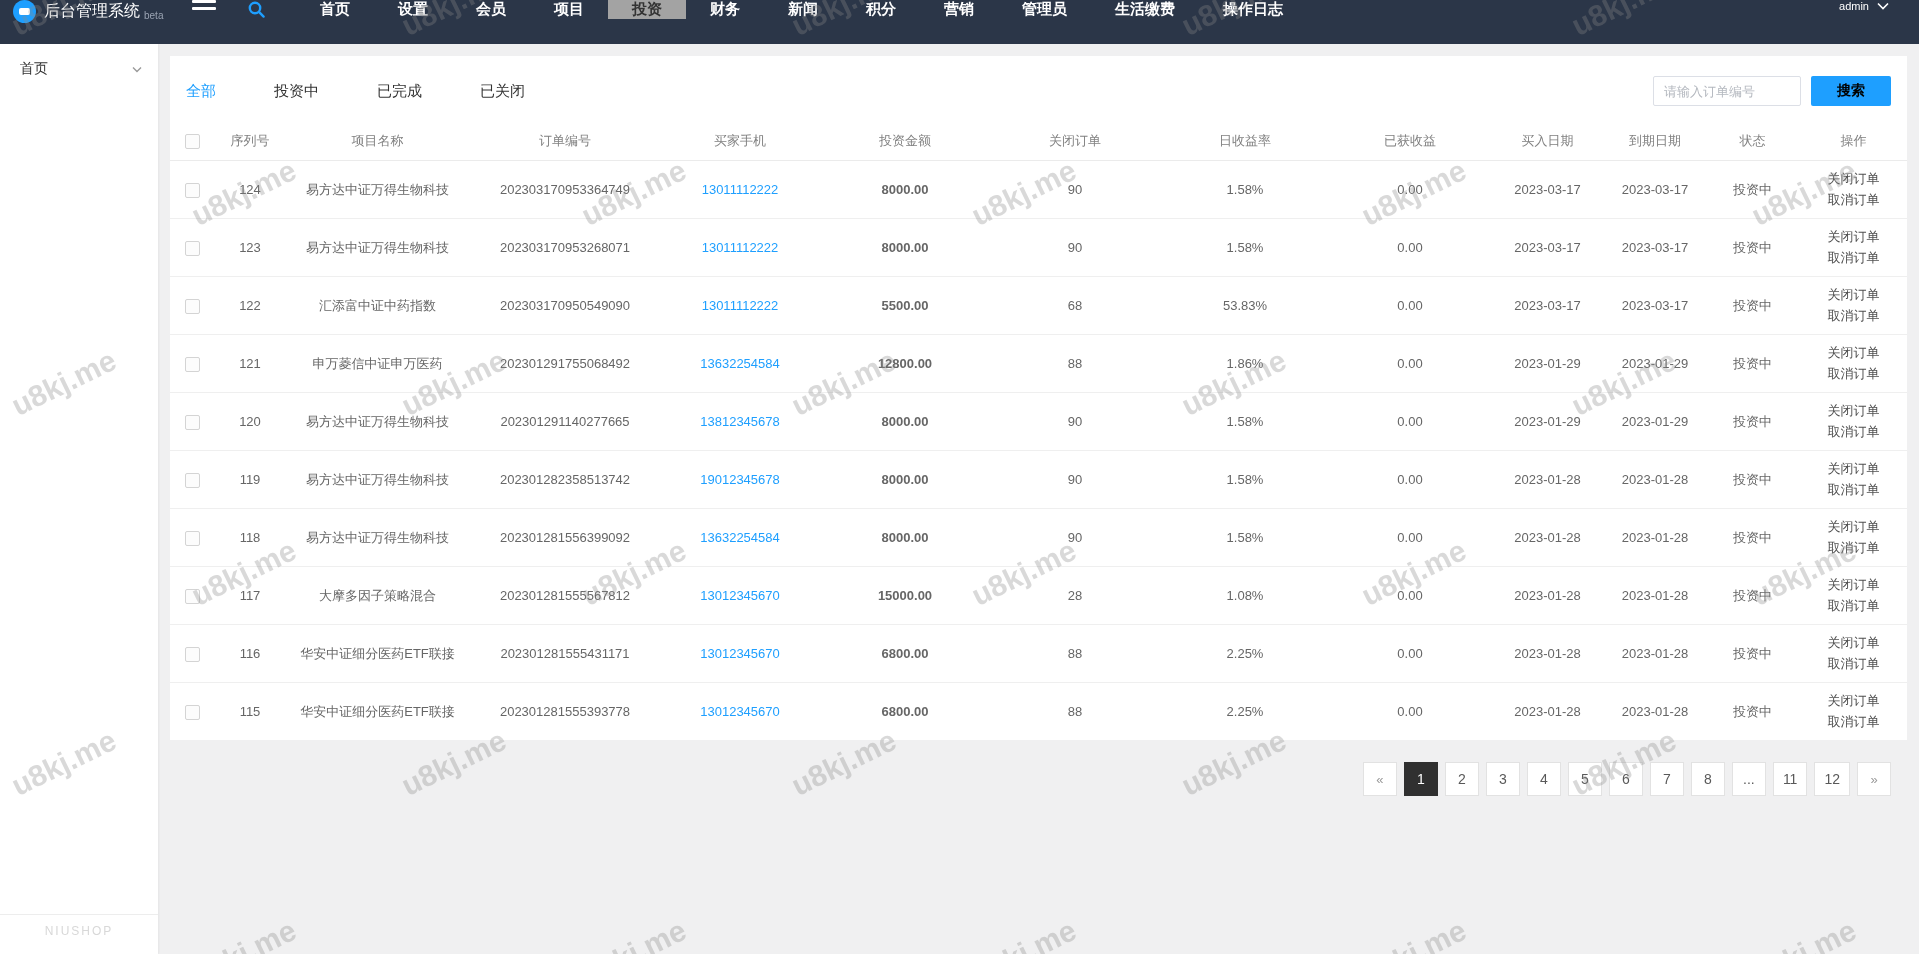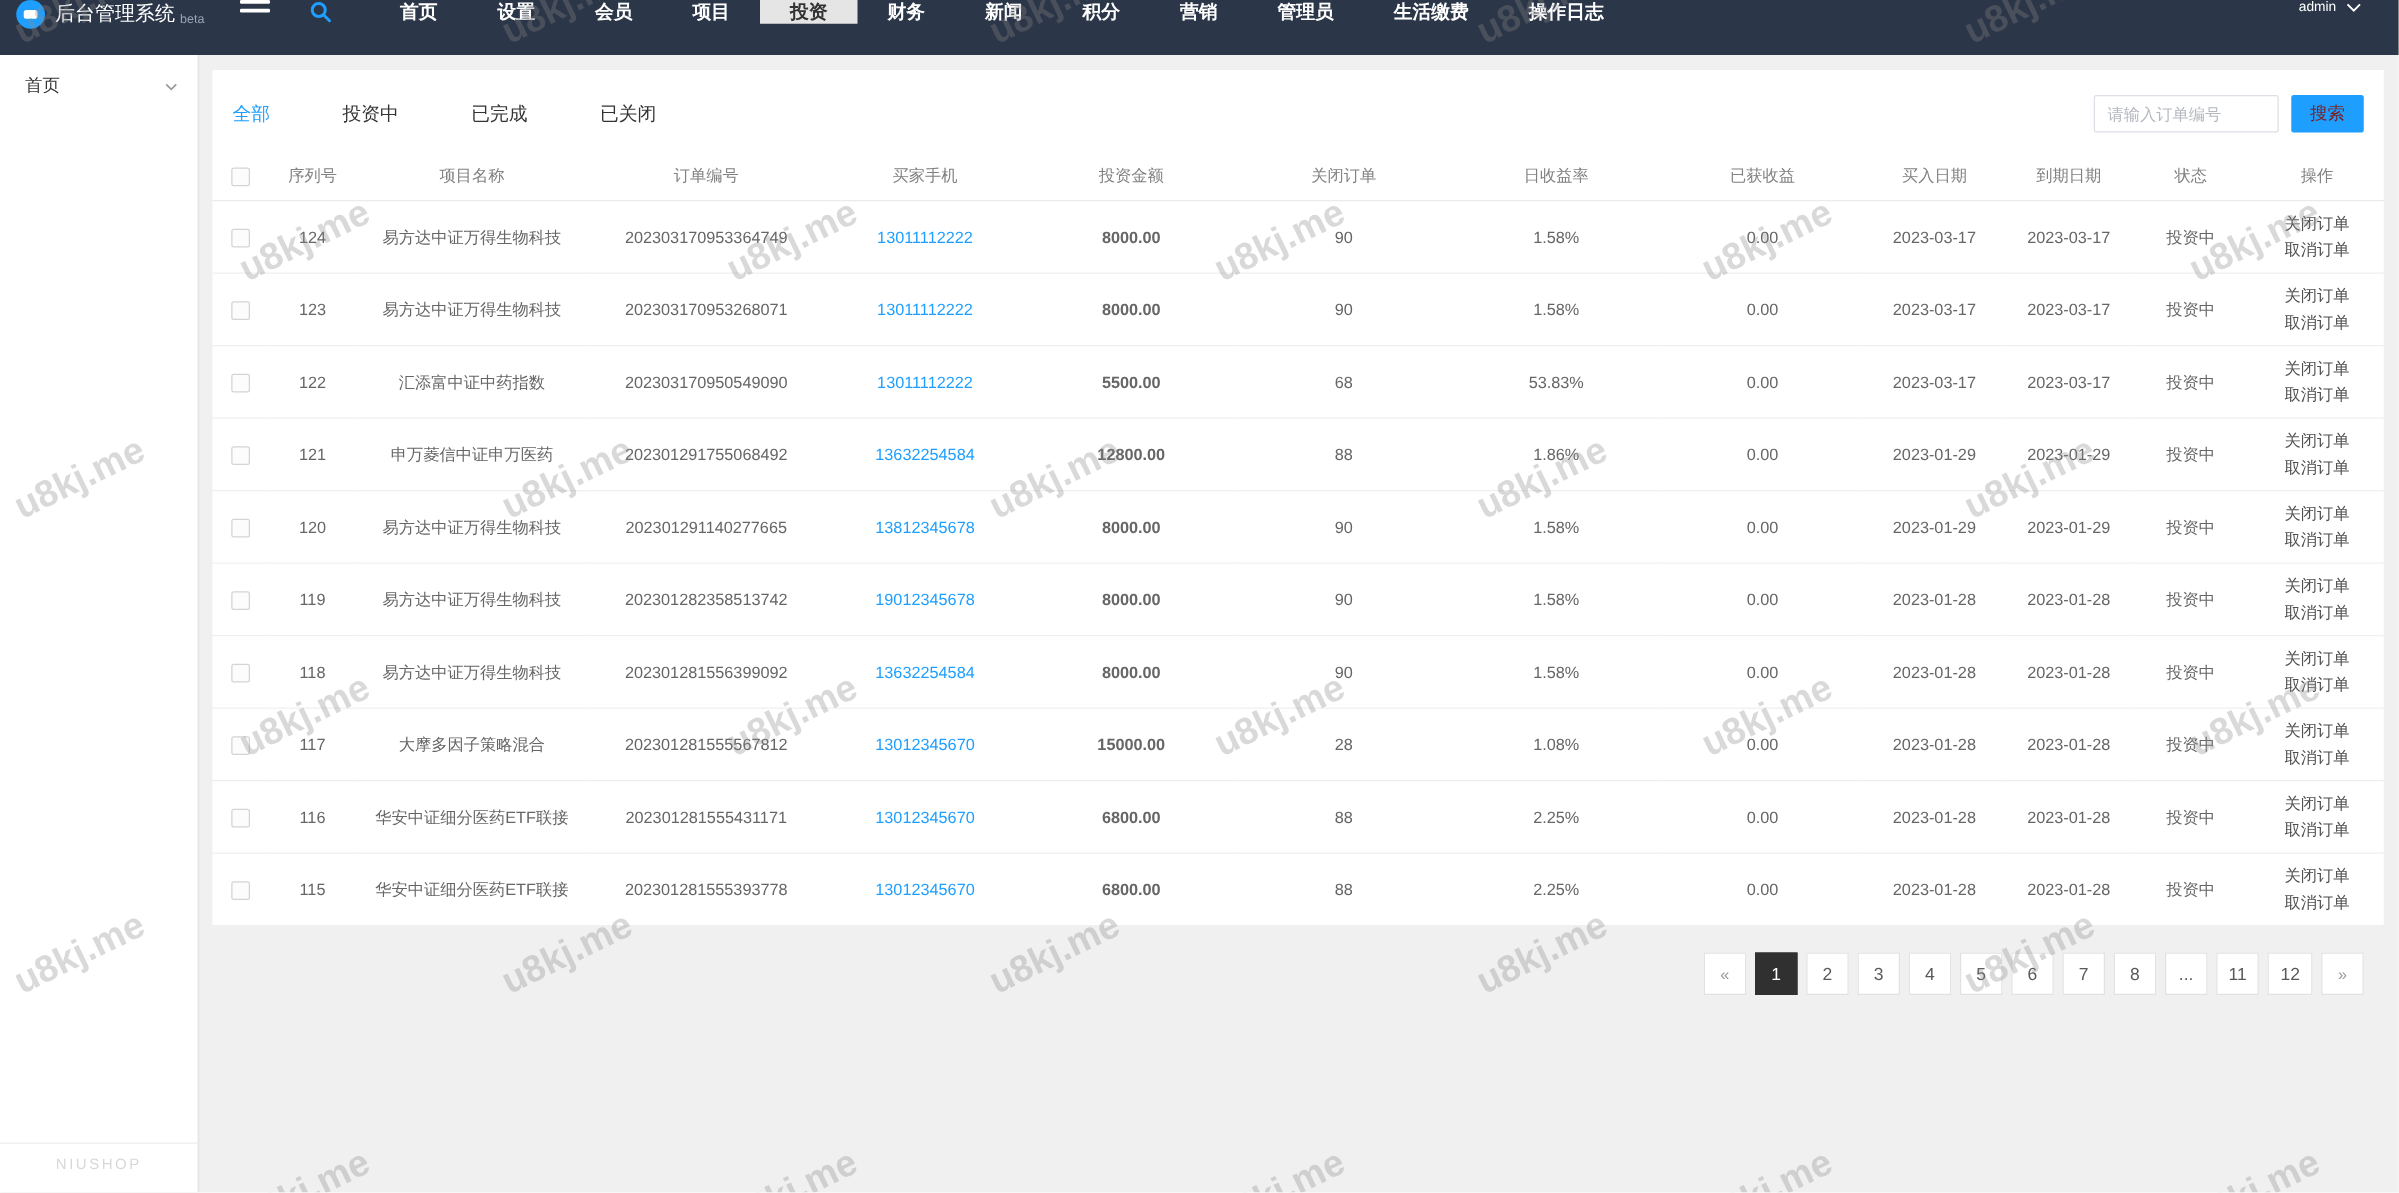--- a/index.html
+++ b/index.html
@@ -21,40 +21,40 @@
   .logo-icon::before{content:"";width:11px;height:7px;background:#fff;border-radius:2px;}
   .logo-title{color:#fff;font-size:16px;}
   .logo-badge{color:#9aa3b2;font-size:10px;margin-left:4px;align-self:center;margin-top:8px;}
   .nav-icon-btn{width:52px;display:flex;align-items:center;justify-content:center;cursor:pointer;}
   .bars,.bars::before,.bars::after{display:block;width:24px;height:3px;background:#fff;border-radius:1px;}
   .bars{position:relative;}
   .bars::before,.bars::after{content:"";position:absolute;left:0;}
   .bars::before{top:-7px;} .bars::after{top:7px;}
   .nav-menu{display:flex;align-items:stretch;margin-left:14px;}
   .nav-item{padding:0 24px;display:flex;align-items:center;color:#fff;font-size:15px;font-weight:700;cursor:pointer;}
-  .nav-item.active{background:#e5e5e5;color:#333;}
+  .nav-item.active{background:#a3a3a3;color:#333;}
   .nav-user{margin-left:auto;display:flex;align-items:center;gap:8px;color:#fff;font-size:11px;padding-right:30px;cursor:pointer;}
   
   .sidebar{position:absolute;top:44px;left:0;bottom:0;width:158px;background:#fff;z-index:2;box-shadow:1px 0 2px rgba(0,0,0,.05);}
   .sidebar-top{padding:16px 16px 6px 20px;font-size:14px;color:#333;display:flex;align-items:center;justify-content:space-between;cursor:pointer;}
   .sidebar-menu{margin-top:14px;}
   .side-item{display:flex;align-items:center;gap:10px;padding:14px 0 14px 30px;font-size:14px;color:#595959;cursor:pointer;}
   .side-item svg{flex:none;}
   .sidebar-footer{position:absolute;bottom:0;left:0;right:0;border-top:1px solid #ededed;padding:9px 0 16px;text-align:center;font-size:12px;letter-spacing:2px;color:#d8d8d8;}
   
   .content{margin-left:158px;height:910px;padding:12px 12px 0;position:relative;}
   .card{background:#fff;}
   .toolbar{display:flex;align-items:center;justify-content:space-between;padding:20px 16px 16px;}
   .tabs{display:flex;align-items:center;}
   .tab{margin-right:58px;font-size:15px;color:#333;cursor:pointer;white-space:nowrap;}
   .tab.active{color:var(--accent);}
   .search-box{display:flex;align-items:center;gap:10px;}
   .search-box input{width:148px;height:30px;border:1px solid #dcdfe6;background:#fff;padding:0 10px;font-size:13px;color:#333;outline:none;border-radius:2px;font-family:inherit;}
   .search-box input::placeholder{color:#b4b8bf;}
-  .search-box button{width:58px;height:30px;border:none;background:var(--accent);color:#7f1d1d;font-size:14px;border-radius:2px;cursor:pointer;font-family:inherit;}
+  .search-box button{width:80px;height:30px;border:none;background:var(--accent);color:#000000;font-size:14px;border-radius:2px;cursor:pointer;font-family:inherit;font-weight:bold;}
   table.orders{width:100%;border-collapse:collapse;table-layout:fixed;}
   table.orders th{height:38px;font-weight:400;font-size:13px;color:#818181;text-align:center;padding:0 4px;}
   table.orders thead tr{border-bottom:1px solid #ebebeb;}
   table.orders td{height:58px;border-top:1px solid #efefef;text-align:center;font-size:13px;color:#666;padding:0 4px;line-height:19px;}
   table.orders tbody tr:first-child td{border-top:none;}
   td.proj{padding:0 17px;}
   .cb{display:inline-block;width:15px;height:15px;border:1px solid #d4d4d4;background:#fcfcfc;border-radius:2px;vertical-align:middle;cursor:pointer;}
   .phone{color:var(--accent);cursor:pointer;text-decoration:none;}
   .amount{color:var(--orange);font-weight:700;}
   .action-line{font-size:13px;color:#4f4f4f;line-height:21px;cursor:pointer;white-space:nowrap;}

